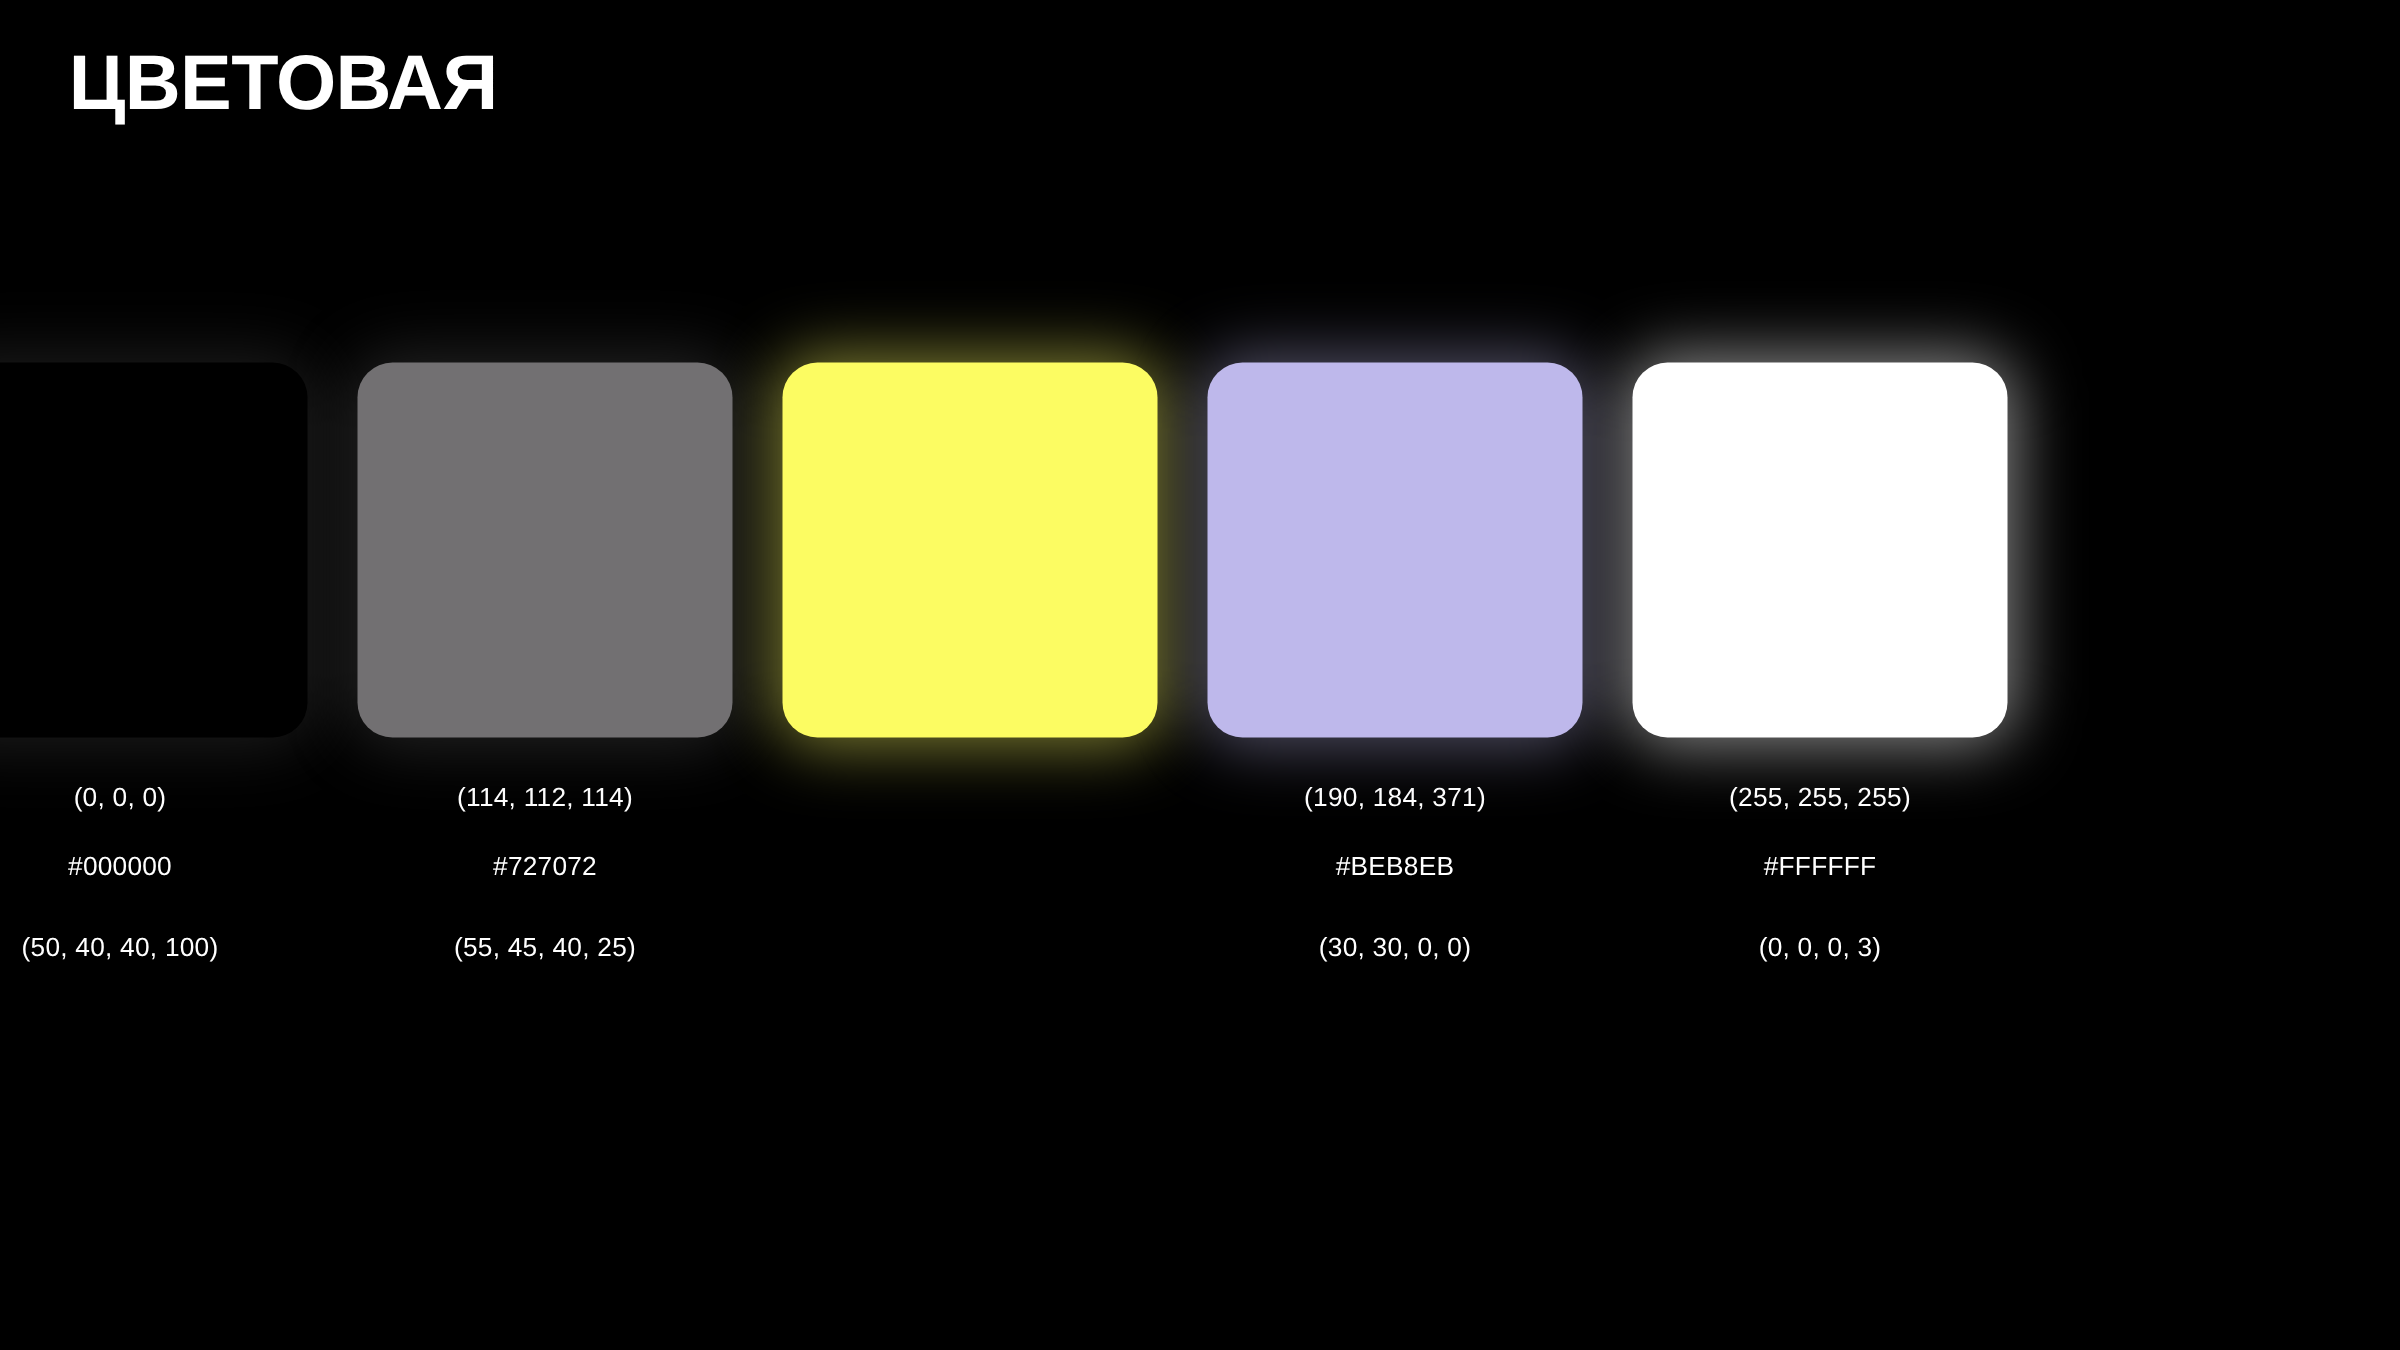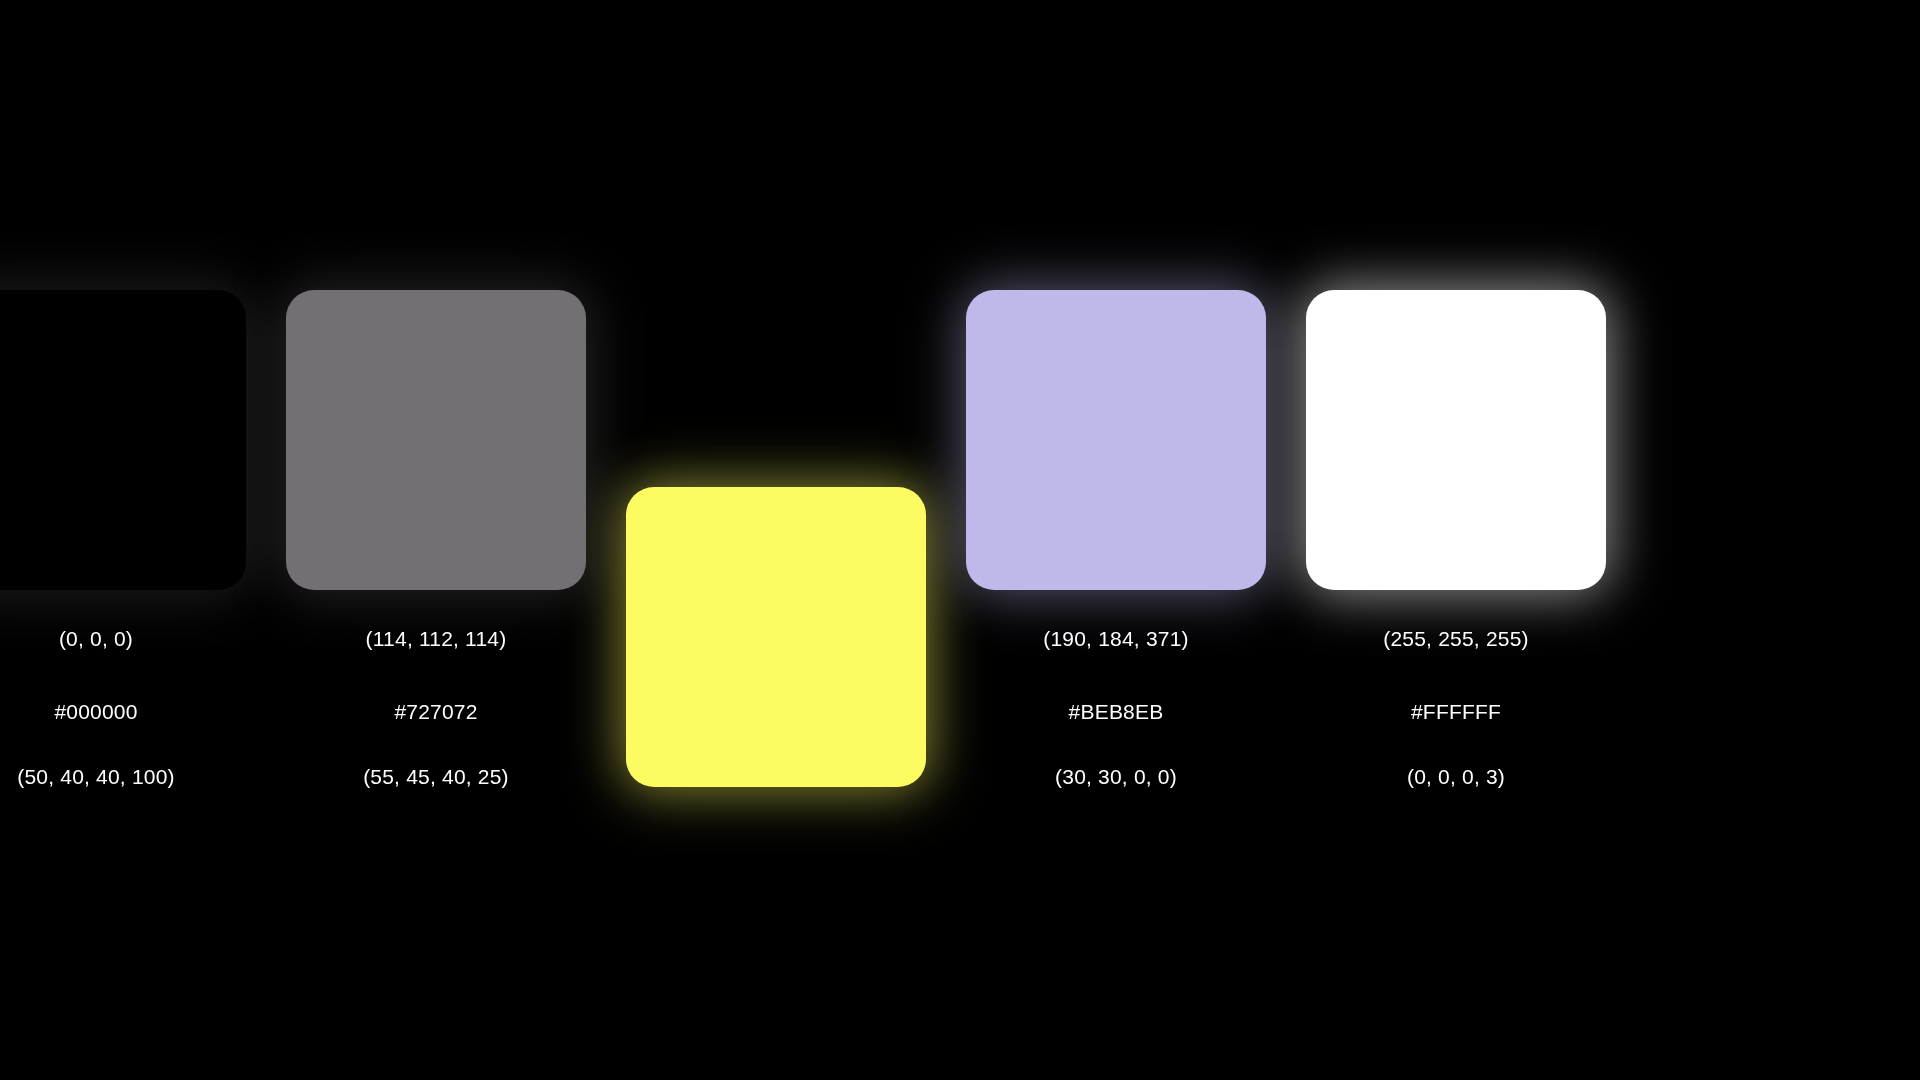--- a/index.html
+++ b/index.html
@@ -36,21 +36,21 @@
   }
 
   
   .palette {
     position:absolute;
     left:0;
     top:290px;
     width:1552px;
     display:flex;
     justify-content:center;
-    align-items:flex-end;
+    align-items:flex-start;
     gap:40px;
   }
   .swatch-col {
     width:300px;
     display:flex;
     flex-direction:column;
     align-items:center;
   }
 
   .chip-wrap {
@@ -80,38 +80,39 @@
   }
 
   
   .meta {
     width:300px;
     display:flex;
     flex-direction:column;
     align-items:center;
   }
   .meta-rgb  { margin-top:38px; }
-  .meta-hex  { margin-top:52px; }
+  .meta-hex  { margin-top:34px; }
   .meta-cmyk { margin-top:44px; }
   .meta-line {
     color:#FFFFFF;
     font-size:21px;
     font-weight:400;
     line-height:1;
     letter-spacing:0.2px;
     text-align:center;
     white-space:nowrap;
   }
 </style>
 </head>
 <body style="background: rgb(0, 0, 0);">
 
 <div class="page">
 
   <div class="title-block">
+    <span class="title-line">ЦВЕТОВАЯ</span>
   </div>
 
   <div class="palette">
 
     <div class="swatch-col">
       <div class="chip-wrap">
         <div class="chip-glow" style="background: rgba(180, 180, 180, 0.16);"></div>
         <div class="chip" style="background: rgb(0, 0, 0);"></div>
       </div>
       <div class="meta">

